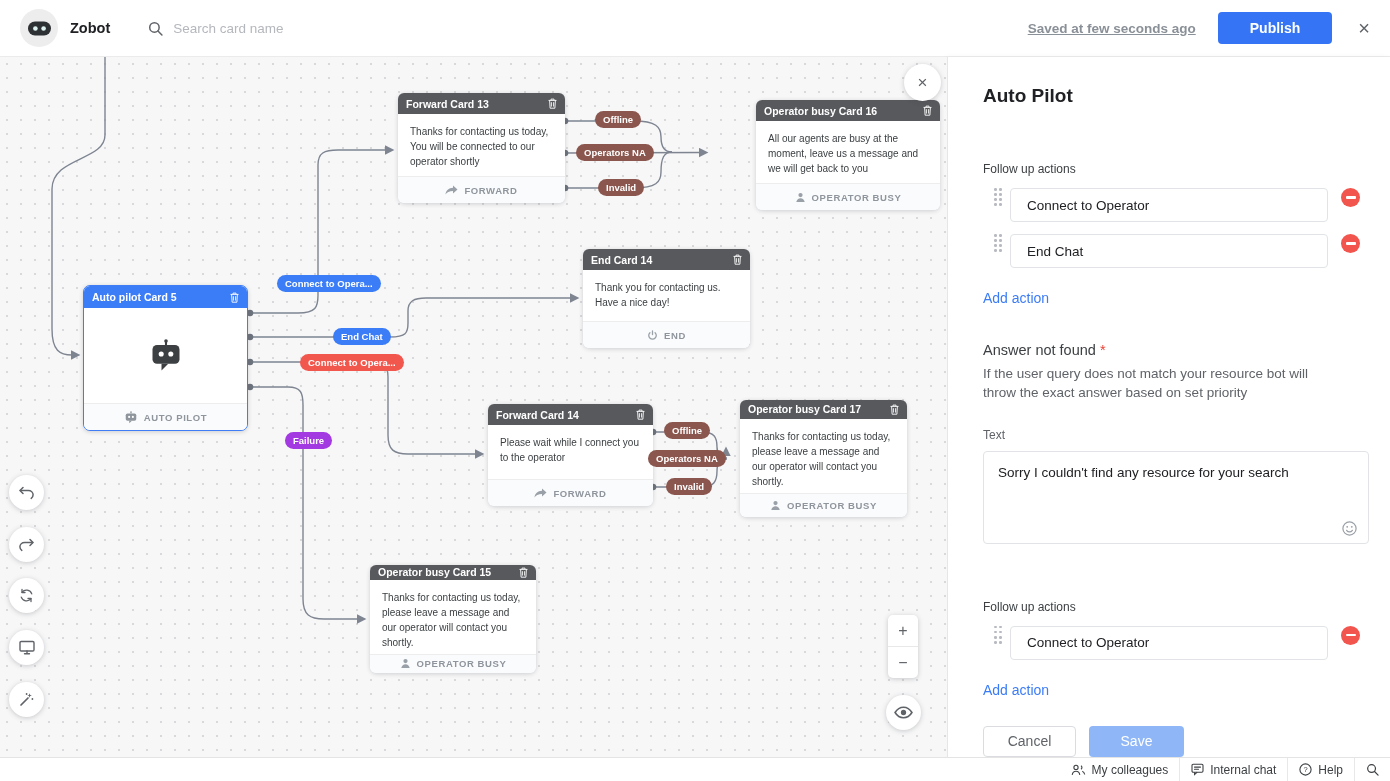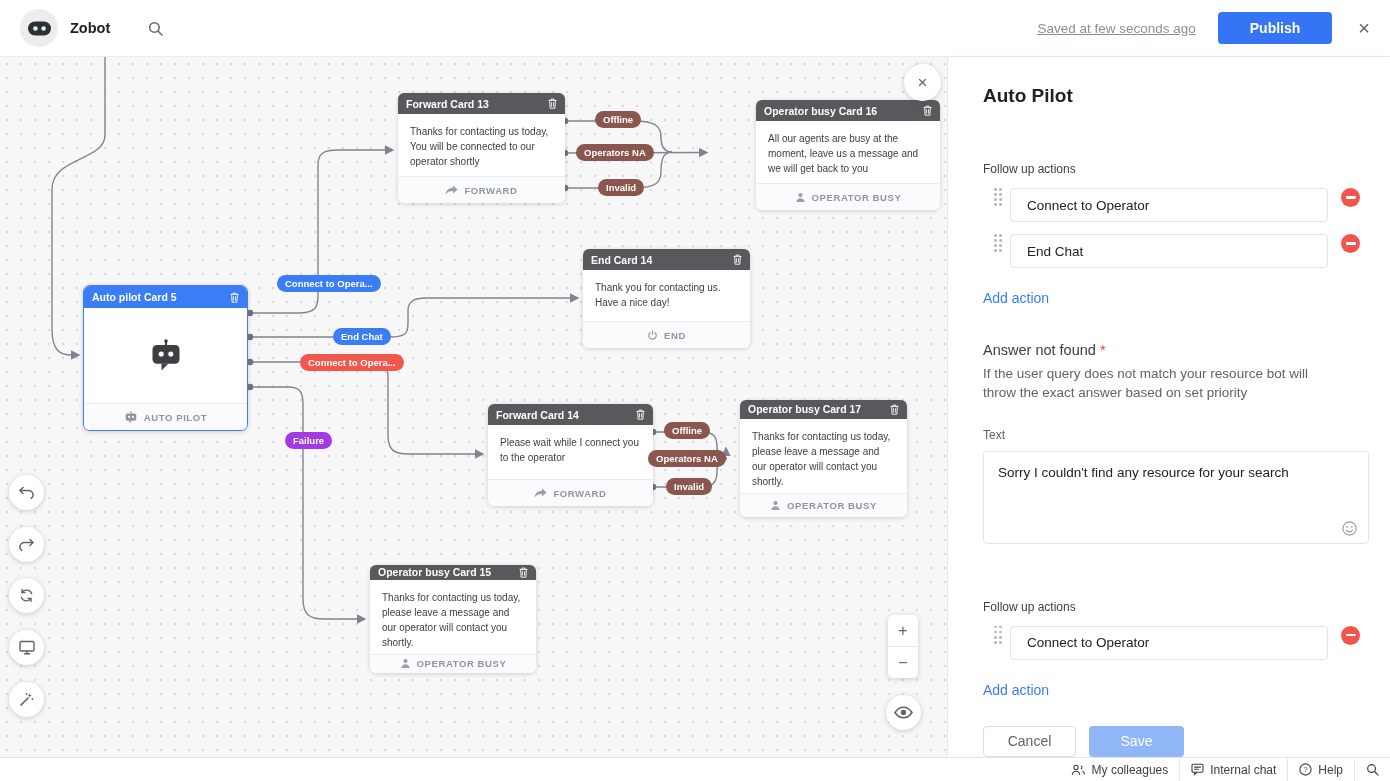--- a/index.html
+++ b/index.html
@@ -6,21 +6,21 @@
   html,body { width:1390px; height:781px; font-family:"Liberation Sans", sans-serif; background:#fff; overflow:hidden; }
   .app { width:1390px; height:781px; display:flex; flex-direction:column; }
 
   
   .topbar { height:57px; background:#fff; border-bottom:1px solid #ebebeb; display:flex; align-items:center; padding:0 20px; flex:0 0 57px; }
   .avatar { width:38px; height:38px; border-radius:50%; background:#ededee; display:flex; align-items:center; justify-content:center; }
   .brand { font-size:14.5px; font-weight:700; color:#202124; margin-left:12px; }
   .searchwrap { display:flex; align-items:center; margin-left:38px; gap:10px; flex:1; }
   .searchwrap input { border:none; outline:none; font-size:13.5px; color:#3c4043; width:300px; font-family:"Liberation Sans",sans-serif; }
   .searchwrap input::placeholder { color:#b4b7bc; }
-  .saved { font-size:13.5px; color:#8a9097; text-decoration:underline; margin-right:22px; cursor:pointer; }
+  .saved { font-size:13.5px; color:#8a9097; text-decoration:underline; margin-right:22px; cursor:pointer;font-weight:bold; }
   .publish { background:#3474f5; color:#fff; border:none; border-radius:4px; font-size:14px; font-weight:600; padding:8px 32px; margin-right:26px; cursor:pointer; font-family:"Liberation Sans",sans-serif; }
   .topclose { font-size:20px; color:#5f6368; cursor:pointer; line-height:1; }
 
   
   .main { display:flex; flex:1 1 auto; height:700px; }
   .canvas { position:relative; width:947px; height:700px; background:#f7f7f8;
             background-image:radial-gradient(circle,#d9d9dc 1.1px, transparent 1.1px);
             background-size:14px 14px; overflow:hidden; flex:0 0 947px; }
   .connectors { position:absolute; left:0; top:0; z-index:1; }
 
@@ -89,20 +89,21 @@
           <circle cx="8.4" cy="10.5" r="2.3" fill="#dff3f2"></circle>
           <circle cx="16.6" cy="10.5" r="2.3" fill="#dff3f2"></circle>
         </svg>
     </div>
     <div class="brand">Zobot</div>
     <div class="searchwrap">
       <svg width="15" height="15" viewBox="0 0 14 14">
           <circle cx="6" cy="6" r="4.4" fill="none" stroke="#5f6368" stroke-width="1.4"></circle>
           <path d="M9.3 9.3 L13 13" stroke="#5f6368" stroke-width="1.4" stroke-linecap="round"></path>
         </svg>
+      <input type="text" placeholder="Search card name" style="">
     </div>
     <span class="saved">Saved at few seconds ago</span>
     <button class="publish">Publish</button>
     <span class="topclose">×</span>
   </header>
 
   <div class="main">
 
     <div class="canvas">
 

